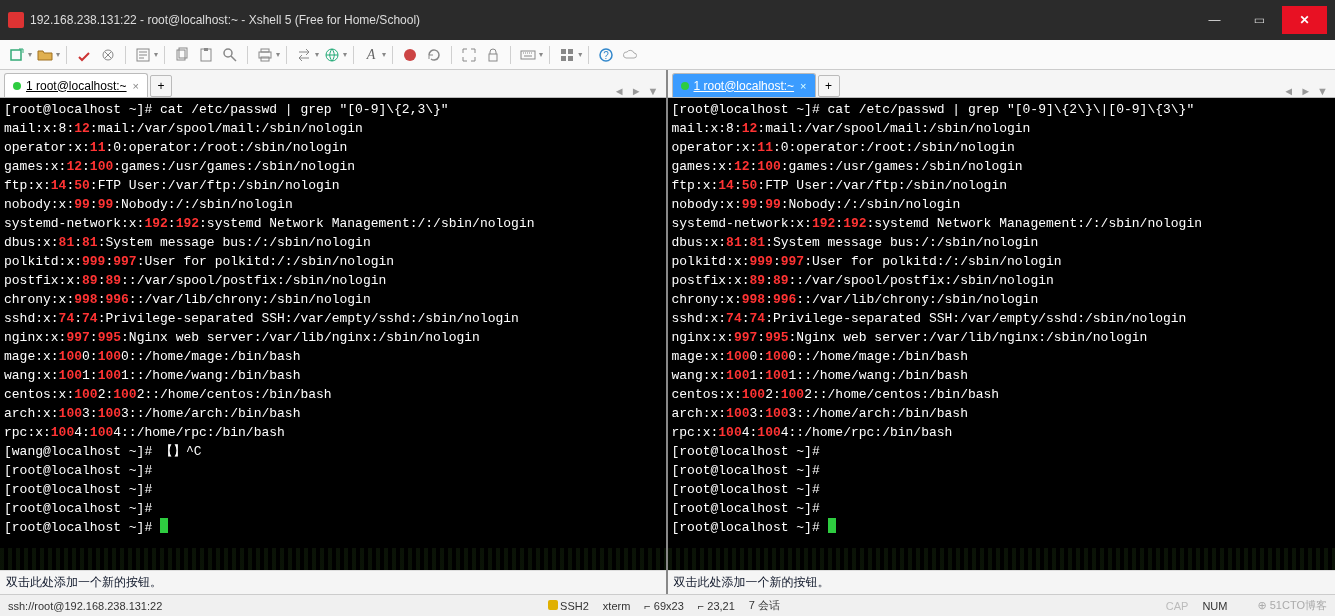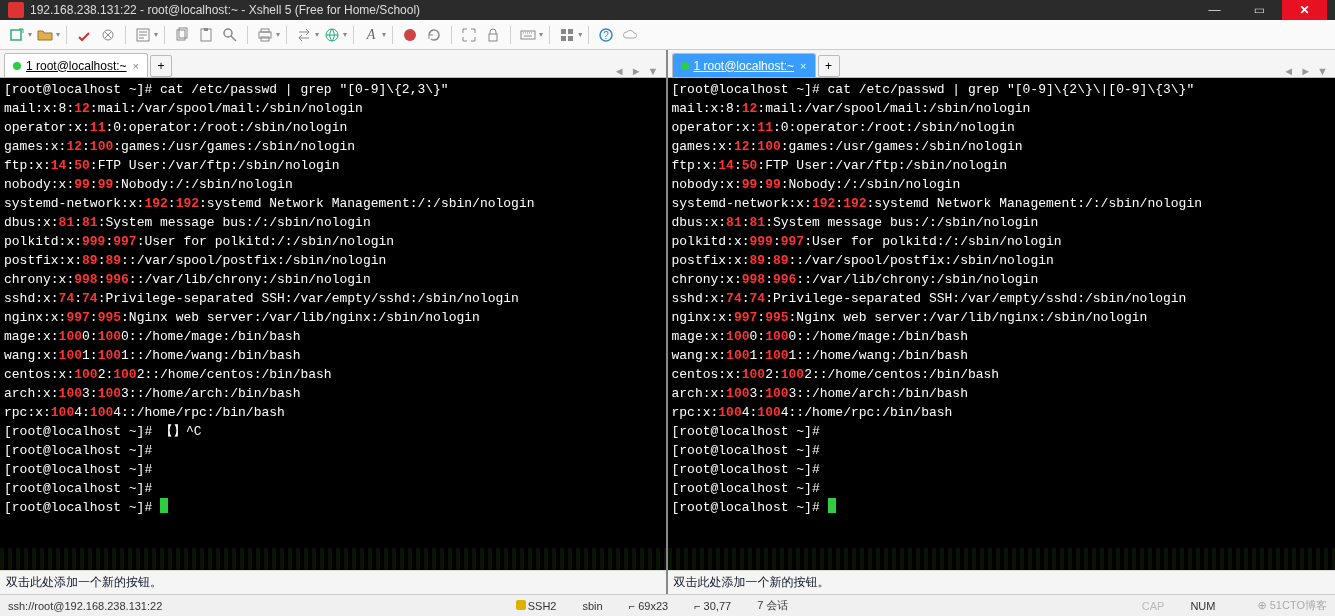--- a/index.html
+++ b/index.html
@@ -1,17 +1,17 @@
 <!DOCTYPE html>
 <html><head>
 <meta charset="utf-8">
 <style>
 * { margin: 0; padding: 0; box-sizing: border-box; }
 body { font-family: "Microsoft YaHei", Tahoma, sans-serif; font-size: 12px; background: #f0f0f0; width: 1335px; height: 616px; overflow: hidden; display: flex; flex-direction: column; }
-.titlebar { background: #2b2b2b; color: #ddd; height: 20px; display: flex; align-items: center; padding: 0 8px; }
+.titlebar { background: #2b2b2b; color: #ddd; height: 40px; display: flex; align-items: center; padding: 0 8px; }
 .titlebar .app-icon { width: 16px; height: 16px; background: #d33; border-radius: 2px; margin-right: 6px; }
 .titlebar .title { flex: 1; font-size: 12px; }
 .titlebar .wbtn { width: 45px; height: 28px; display: flex; align-items: center; justify-content: center; color: #ddd; }
 .titlebar .close { background: #e81123; color: #fff; font-weight: bold; }
 
 .toolbar { background: #fafafa; border-bottom: 1px solid #ccc; height: 30px; display: flex; align-items: center; padding: 0 6px; gap: 2px; }
 .toolbar .tbtn { width: 22px; height: 22px; display: flex; align-items: center; justify-content: center; color: #555; border-radius: 2px; }
 .toolbar .sep { width: 1px; height: 18px; background: #d0d0d0; margin: 0 4px; }
 .toolbar .dd { font-size: 8px; color: #888; margin-left: -2px; }
 
@@ -33,21 +33,21 @@
 .tabbar .navbtn { color: #999; padding: 0 3px; font-size: 11px; }
 
 .term { flex: 1; background: #000; color: #ddd; font-family: Consolas, "Courier New", monospace; font-size: 13px; line-height: 19px; padding: 2px 4px; white-space: pre; overflow: hidden; position: relative; }
 .hl-r { color: #ff3333; font-weight: bold; }
 .hl-w { color: #fff; }
 .cursor { display: inline-block; width: 8px; height: 15px; background: #2ecc40; vertical-align: -2px; }
 .term .eq { position:absolute; left:0; right:0; bottom:0; height:22px; pointer-events:none; opacity:0.25; background: repeating-linear-gradient(90deg,#2a4b1a 0 4px, transparent 4px 8px); }
 
 .inputbar { background: #f5f5f5; height: 24px; display: flex; align-items: center; padding: 0 6px; color: #0f172a; font-size: 12px; border-top: 1px solid #ddd; }
 
-.statusbar { background: #f0f0f0; border-top: 1px solid #ccc; height: 22px; display: flex; align-items: center; padding: 0 8px; font-size: 11px; color: #333; gap: 26px; }
+.statusbar { background: #f0f0f0; border-top: 1px solid #ccc; height: 22px; display: flex; align-items: center; padding: 0 8px; font-size: 11px; color: #333; gap: 14px; }
 .statusbar .sp { flex: 1; }
 .statusbar .lock { width:10px; height:10px; background:#e0b000; border-radius:2px; display:inline-block; margin-right:2px; }
 .statusbar .wm { color:#aaa; margin-left:16px; }
 svg { width: 16px; height: 16px; }
 </style>
 </head>
 <body>
 
 <div class="titlebar">
   <div class="app-icon"></div>
@@ -218,21 +218,21 @@
 <span class="hl-w">polkitd:x:</span><span class="hl-r">999</span><span class="hl-w">:</span><span class="hl-r">997</span><span class="hl-w">:User for polkitd:/:/sbin/nologin</span>
 <span class="hl-w">postfix:x:</span><span class="hl-r">89</span><span class="hl-w">:</span><span class="hl-r">89</span><span class="hl-w">::/var/spool/postfix:/sbin/nologin</span>
 <span class="hl-w">chrony:x:</span><span class="hl-r">998</span><span class="hl-w">:</span><span class="hl-r">996</span><span class="hl-w">::/var/lib/chrony:/sbin/nologin</span>
 <span class="hl-w">sshd:x:</span><span class="hl-r">74</span><span class="hl-w">:</span><span class="hl-r">74</span><span class="hl-w">:Privilege-separated SSH:/var/empty/sshd:/sbin/nologin</span>
 <span class="hl-w">nginx:x:</span><span class="hl-r">997</span><span class="hl-w">:</span><span class="hl-r">995</span><span class="hl-w">:Nginx web server:/var/lib/nginx:/sbin/nologin</span>
 <span class="hl-w">mage:x:</span><span class="hl-r">100</span><span class="hl-w">0:</span><span class="hl-r">100</span><span class="hl-w">0::/home/mage:/bin/bash</span>
 <span class="hl-w">wang:x:</span><span class="hl-r">100</span><span class="hl-w">1:</span><span class="hl-r">100</span><span class="hl-w">1::/home/wang:/bin/bash</span>
 <span class="hl-w">centos:x:</span><span class="hl-r">100</span><span class="hl-w">2:</span><span class="hl-r">100</span><span class="hl-w">2::/home/centos:/bin/bash</span>
 <span class="hl-w">arch:x:</span><span class="hl-r">100</span><span class="hl-w">3:</span><span class="hl-r">100</span><span class="hl-w">3::/home/arch:/bin/bash</span>
 <span class="hl-w">rpc:x:</span><span class="hl-r">100</span><span class="hl-w">4:</span><span class="hl-r">100</span><span class="hl-w">4::/home/rpc:/bin/bash</span>
-<span class="hl-w">[root@localhost ~]# 【】^C</span>
+<span class="hl-w">[wang@localhost ~]# 【】^C</span>
 <span class="hl-w">[root@localhost ~]#</span>
 <span class="hl-w">[root@localhost ~]#</span>
 <span class="hl-w">[root@localhost ~]#</span>
 <span class="hl-w">[root@localhost ~]# </span><span class="cursor"></span>
 <div class="eq"></div></div>
     <div class="inputbar">双击此处添加一个新的按钮。</div>
   </div>
 
   <div class="pane right">
     <div class="tabbar">
@@ -272,21 +272,21 @@
 <span class="hl-w">[root@localhost ~]# </span><span class="cursor"></span>
 <div class="eq"></div></div>
     <div class="inputbar">双击此处添加一个新的按钮。</div>
   </div>
 </div>
 
 <div class="statusbar">
   <span>ssh://root@192.168.238.131:22</span>
   <span class="sp"></span>
   <span><span class="lock"></span><span>SSH2</span></span>
-  <span>sbin</span>
+  <span>xterm</span>
   <span>⌐ 69x23</span>
-  <span>⌐ 30,77</span>
+  <span>⌐ 23,21</span>
   <span>7 会话</span>
   <span class="sp"></span>
   <span style="color:#bbb">CAP</span>
   <span>NUM</span>
   <span class="wm">⊕ 51CTO博客</span>
 </div>
 
 </body></html>

